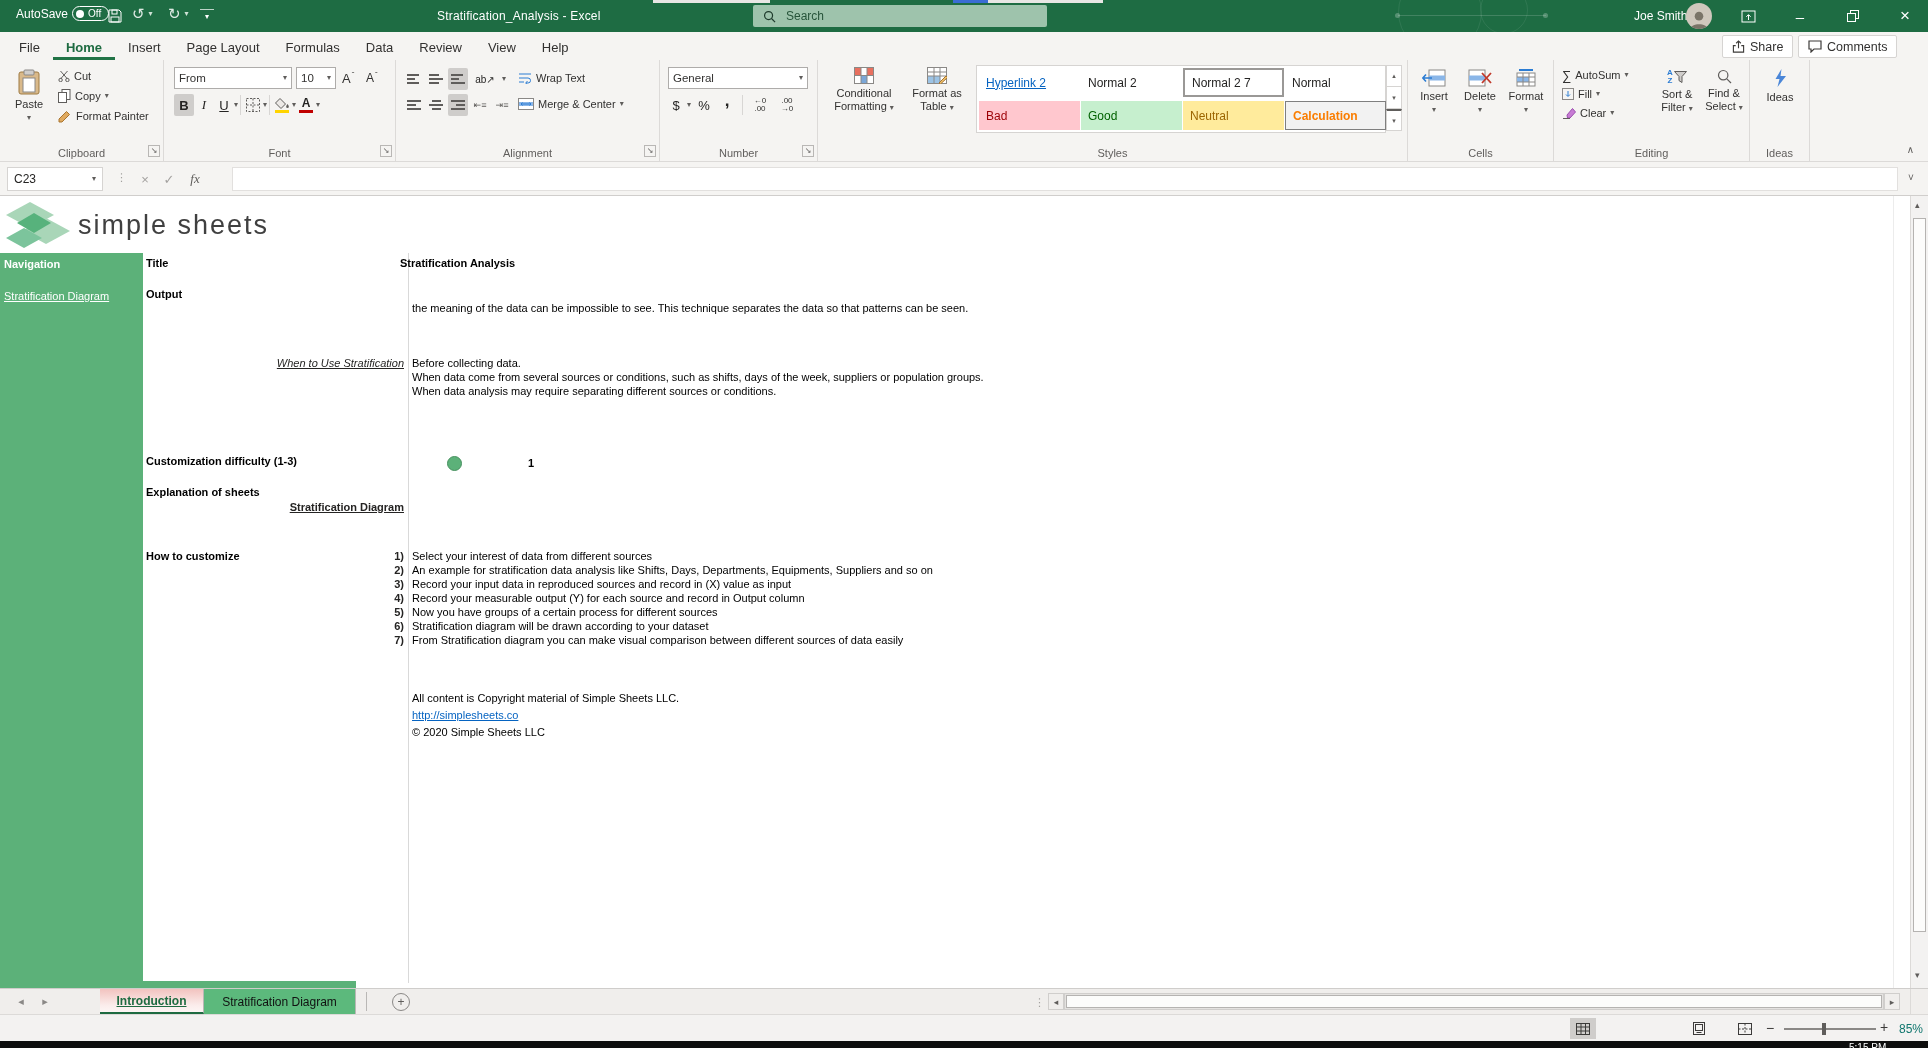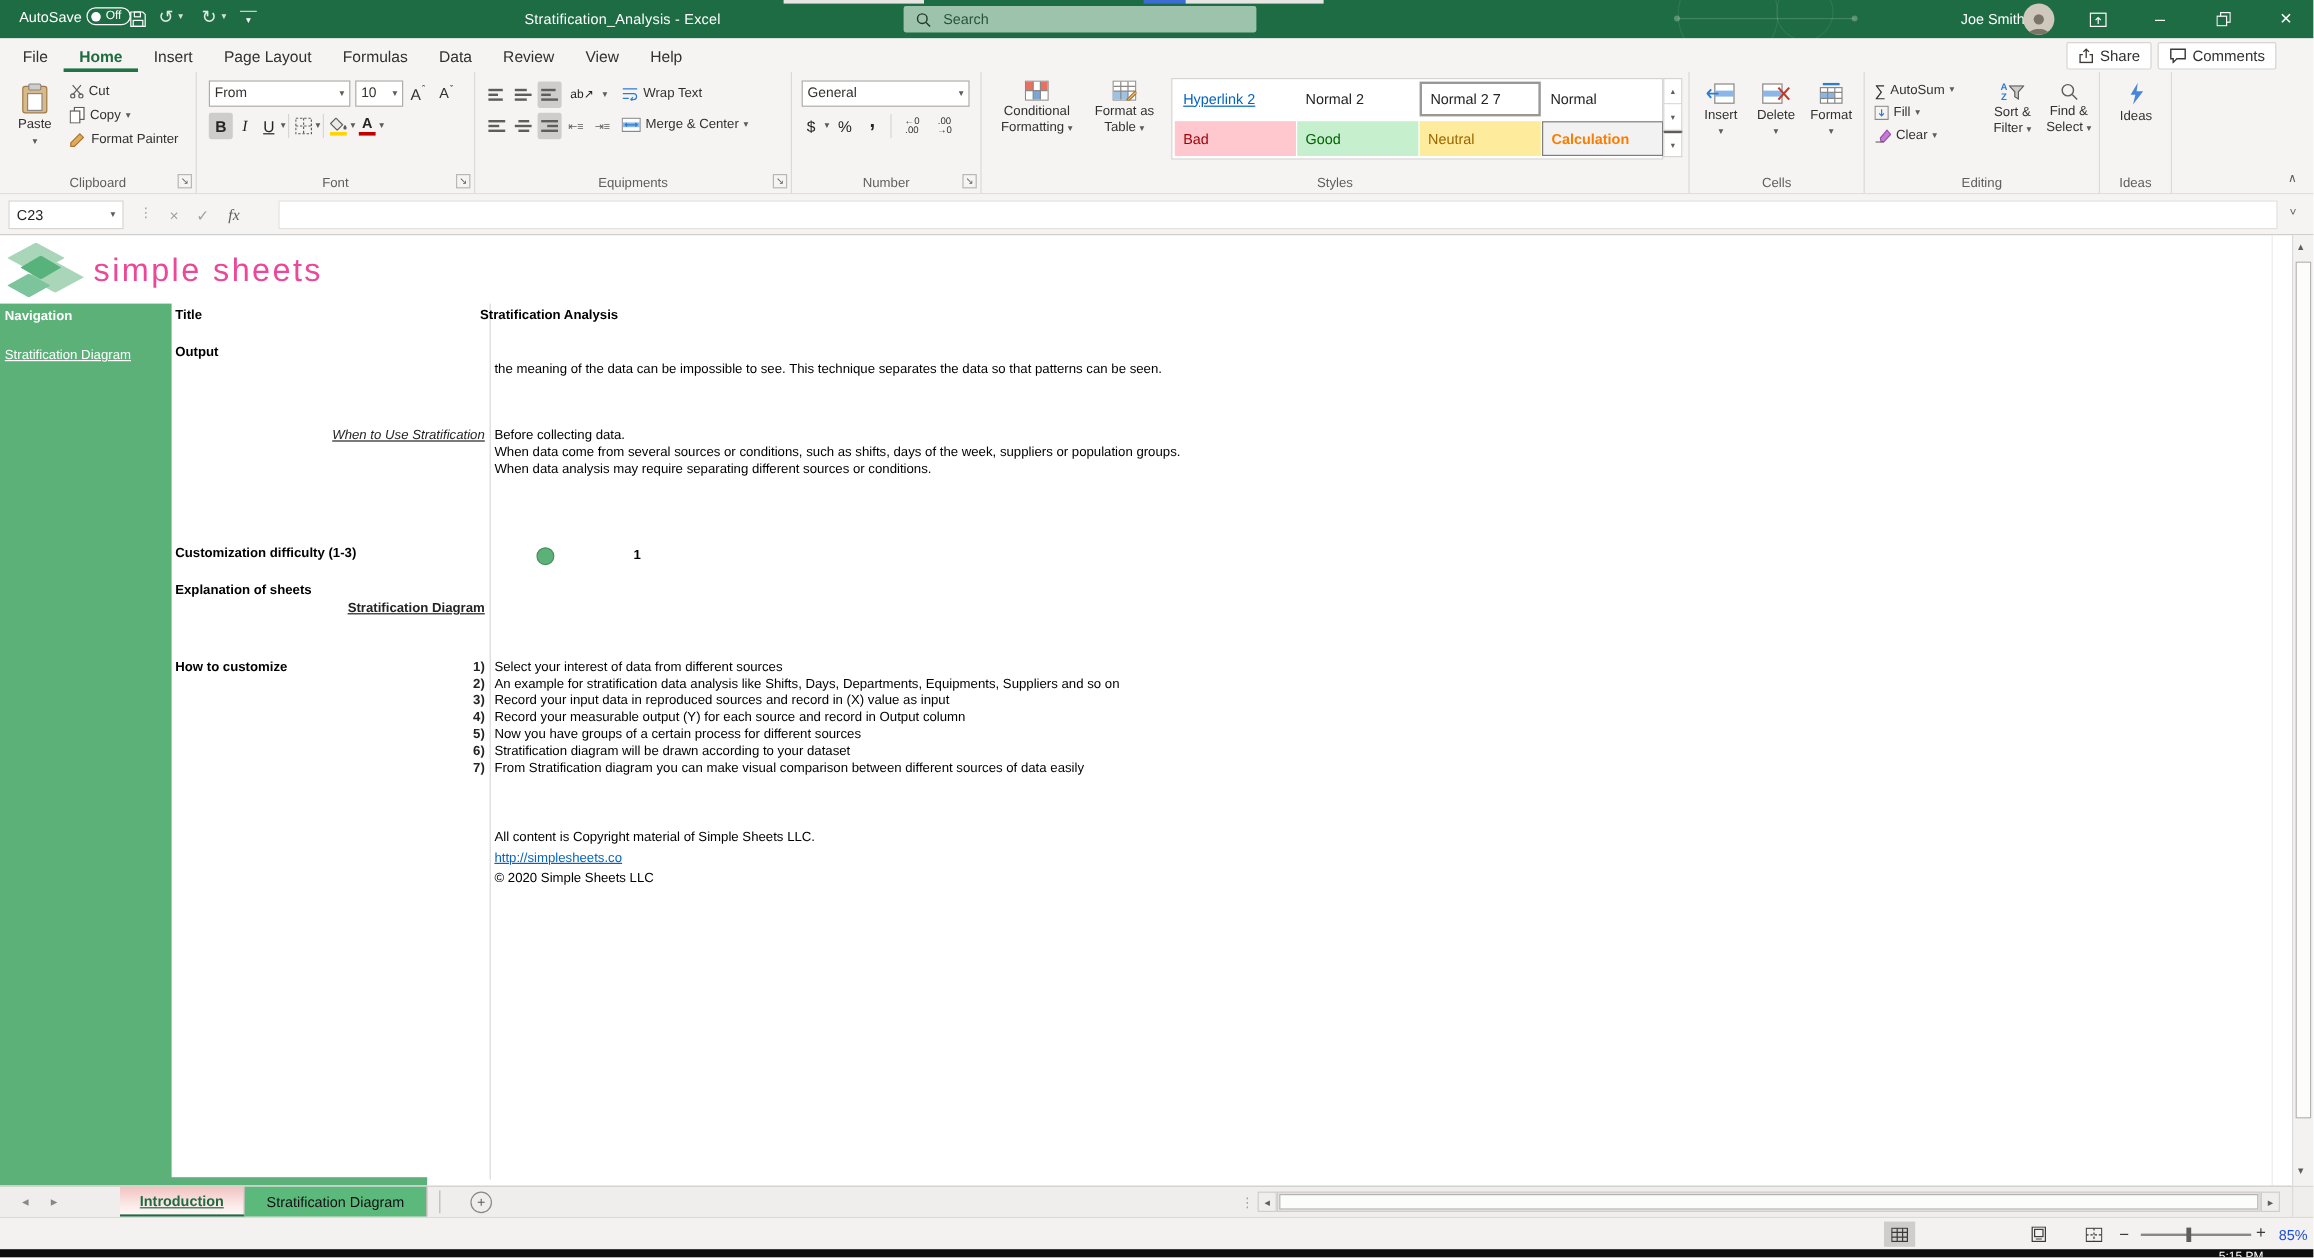--- a/index.html
+++ b/index.html
@@ -48,21 +48,21 @@
   .deci{font-size:8px;color:#323130;line-height:8px;text-align:center}
   .stylecell{position:absolute;width:101px;height:29px;display:flex;align-items:center;padding:0 7px;font-size:12px}
   .gal-arrows{position:absolute;display:flex;flex-direction:column;width:16px}
   .gal-arrows span{height:22px;border:1px solid #d6d4d2;border-top:none;display:flex;align-items:center;justify-content:center;font-size:7px;color:#5f5d5b;background:#fff}
   
   .fbar{left:0;top:162px;width:1928px;height:34px;background:#f5f4f2;border-bottom:1px solid #d0cecc}
   .namebox{left:7px;top:5px;width:96px;height:24px;background:#fff;border:1px solid #d6d4d2;display:flex;align-items:center;justify-content:space-between;padding:0 6px;font-size:12px}
   .fbtn{width:22px;height:24px;display:flex;align-items:center;justify-content:center;color:#a3a19f;font-size:13px}
   .finput{position:absolute;left:232px;top:5px;width:1666px;height:24px;background:#fff;border:1px solid #e2e0de;font-size:12px;padding:0 6px;outline:none;font-family:"Liberation Sans",sans-serif}
   .dia{position:absolute;clip-path:polygon(50% 0,100% 50%,50% 100%,0 50%)}
-  .logo-text{position:absolute;font-size:27px;letter-spacing:2px;color:#ec4899}
+  .logo-text{position:absolute;font-size:27px;letter-spacing:2px;color:#404040}
   .sidebar{position:absolute;left:0;top:253px;width:143px;height:730px;background:#5cb179}
   .lbl{position:absolute;font-weight:bold;font-size:11px;color:#000;white-space:nowrap}
   .txt{position:absolute;font-size:11px;color:#000;white-space:nowrap}
   .rlbl{position:absolute;left:0;width:404px;text-align:right;font-size:11px;white-space:nowrap}
   .linkb{color:#0563c1;text-decoration:underline}
   .vline{position:absolute;width:1px;background:#d9d9d9}
   
   .sheettabs{left:0;top:988px;width:1928px;height:26px;background:#f0eeec;border-top:1px solid #cfcdcb}
   .tabnav{position:absolute;top:0;height:25px;display:flex;align-items:center;color:#8a8886;font-size:11px}
   .stab{position:absolute;top:0;height:25px;display:flex;align-items:center;justify-content:center;font-size:12px;border-right:1px solid #b9b7b5}
@@ -70,21 +70,21 @@
   .stab.active span{color:#1e6b41;font-weight:bold;text-decoration:underline}
   .stab.green{background:#5cb97c;color:#111}
   .addsheet{position:absolute;width:18px;height:18px;border:1px solid #8a8886;border-radius:50%;display:flex;align-items:center;justify-content:center;font-size:12px;color:#5f5d5b}
   .hscroll-track{position:absolute;top:4px;height:17px;background:#e4e2e0;border:1px solid #d0cecc}
   .hscroll-thumb{position:absolute;top:1px;height:13px;background:#fcfcfb;border:1px solid #b5b3b1}
   .scroll-arrow{position:absolute;top:4px;width:16px;height:17px;display:flex;align-items:center;justify-content:center;color:#5f5d5b;font-size:9px;background:#f0eeec;border:1px solid #d0cecc}
   
   .statusbar{left:0;top:1014px;width:1928px;height:27px;background:#f3f2f1;border-top:1px solid #dcdad8}
   .viewbtn{position:absolute;top:3px;width:26px;height:21px;display:flex;align-items:center;justify-content:center}
   .viewbtn.on{background:#cfcdcb}
-  .zoomtxt{position:absolute;top:7px;font-size:12px;color:#1d4ed8}
+  .zoomtxt{position:absolute;top:7px;font-size:12px;color:#0f766e}
   
   .vscroll{left:1910px;top:196px;width:18px;height:792px;background:#f3f2f1;border-left:1px solid #dcdad8}
   .vthumb{position:absolute;left:2px;top:22px;width:13px;height:714px;background:#fcfcfb;border:1px solid #b5b3b1}
   .taskbar{left:0;top:1041px;width:1928px;height:7px;background:#0d0d0d;overflow:hidden}
 </style>
 </head>
 <body>
 
 <div class="abs titlebar">
   <div class="abs deco" style="left:1398px;top:-30px;width:84px;height:84px"></div>
@@ -363,21 +363,21 @@
     </div>
     <div class="sbtn" style="left:122px;top:34px">
       <svg width="16" height="12" viewBox="0 0 16 12">
         <rect x="0.5" y="0.5" width="15" height="11" fill="#fff" stroke="#8a8886"></rect>
           <rect x="1" y="4" width="14" height="4" fill="#8ab6e8"></rect>
           <path d="M3 6h10M4.5 4.5L3 6l1.5 1.5M11.5 4.5L13 6l-1.5 1.5" stroke="#2b7cd3" fill="none"></path>
       </svg>
       <span>Merge &amp; Center</span>
       <span class="c">▾</span>
     </div>
-    <div class="grp-label">Equipments</div>
+    <div class="grp-label">Alignment</div>
     <div class="launcher">↘</div>
   </div>
 
   <div class="grp" style="left:660px;width:158px">
     <div class="ddbox" style="left:8px;top:7px;width:140px;height:22px">
       <span>General</span>
         <span class="c">▾</span>
     </div>
     <div style="position:absolute;left:8px;top:34px;display:flex;align-items:center;gap:3px">
       <span class="tgl" style="width:16px;font-size:13px">

